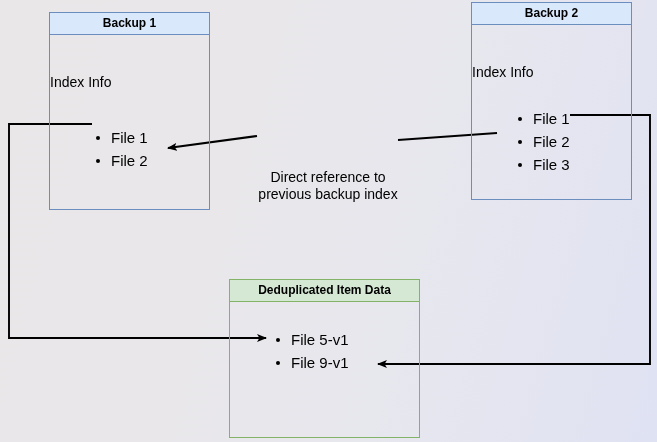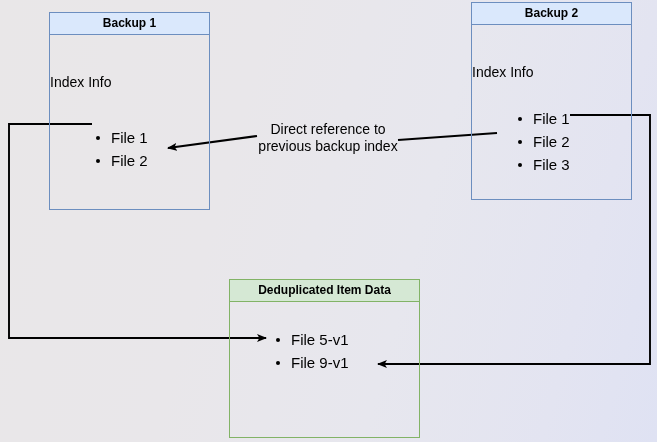--- a/index.html
+++ b/index.html
@@ -90,20 +90,21 @@
   }
 
   
   .edge-label {
     position: absolute;
     text-align: center;
     font-size: 14px;
     line-height: 17px;
     color: #000000;
     white-space: nowrap;
+    margin-top: 48px;
   }
 </style>
 </head>
 <body>
 
 <div id="canvas">
 
   <svg id="edge-layer" viewBox="0 0 657 442" width="657" height="442">
     <defs>
       <marker id="arrow-end" markerWidth="10" markerHeight="8" refX="9" refY="4" orient="auto" markerUnits="userSpaceOnUse">

